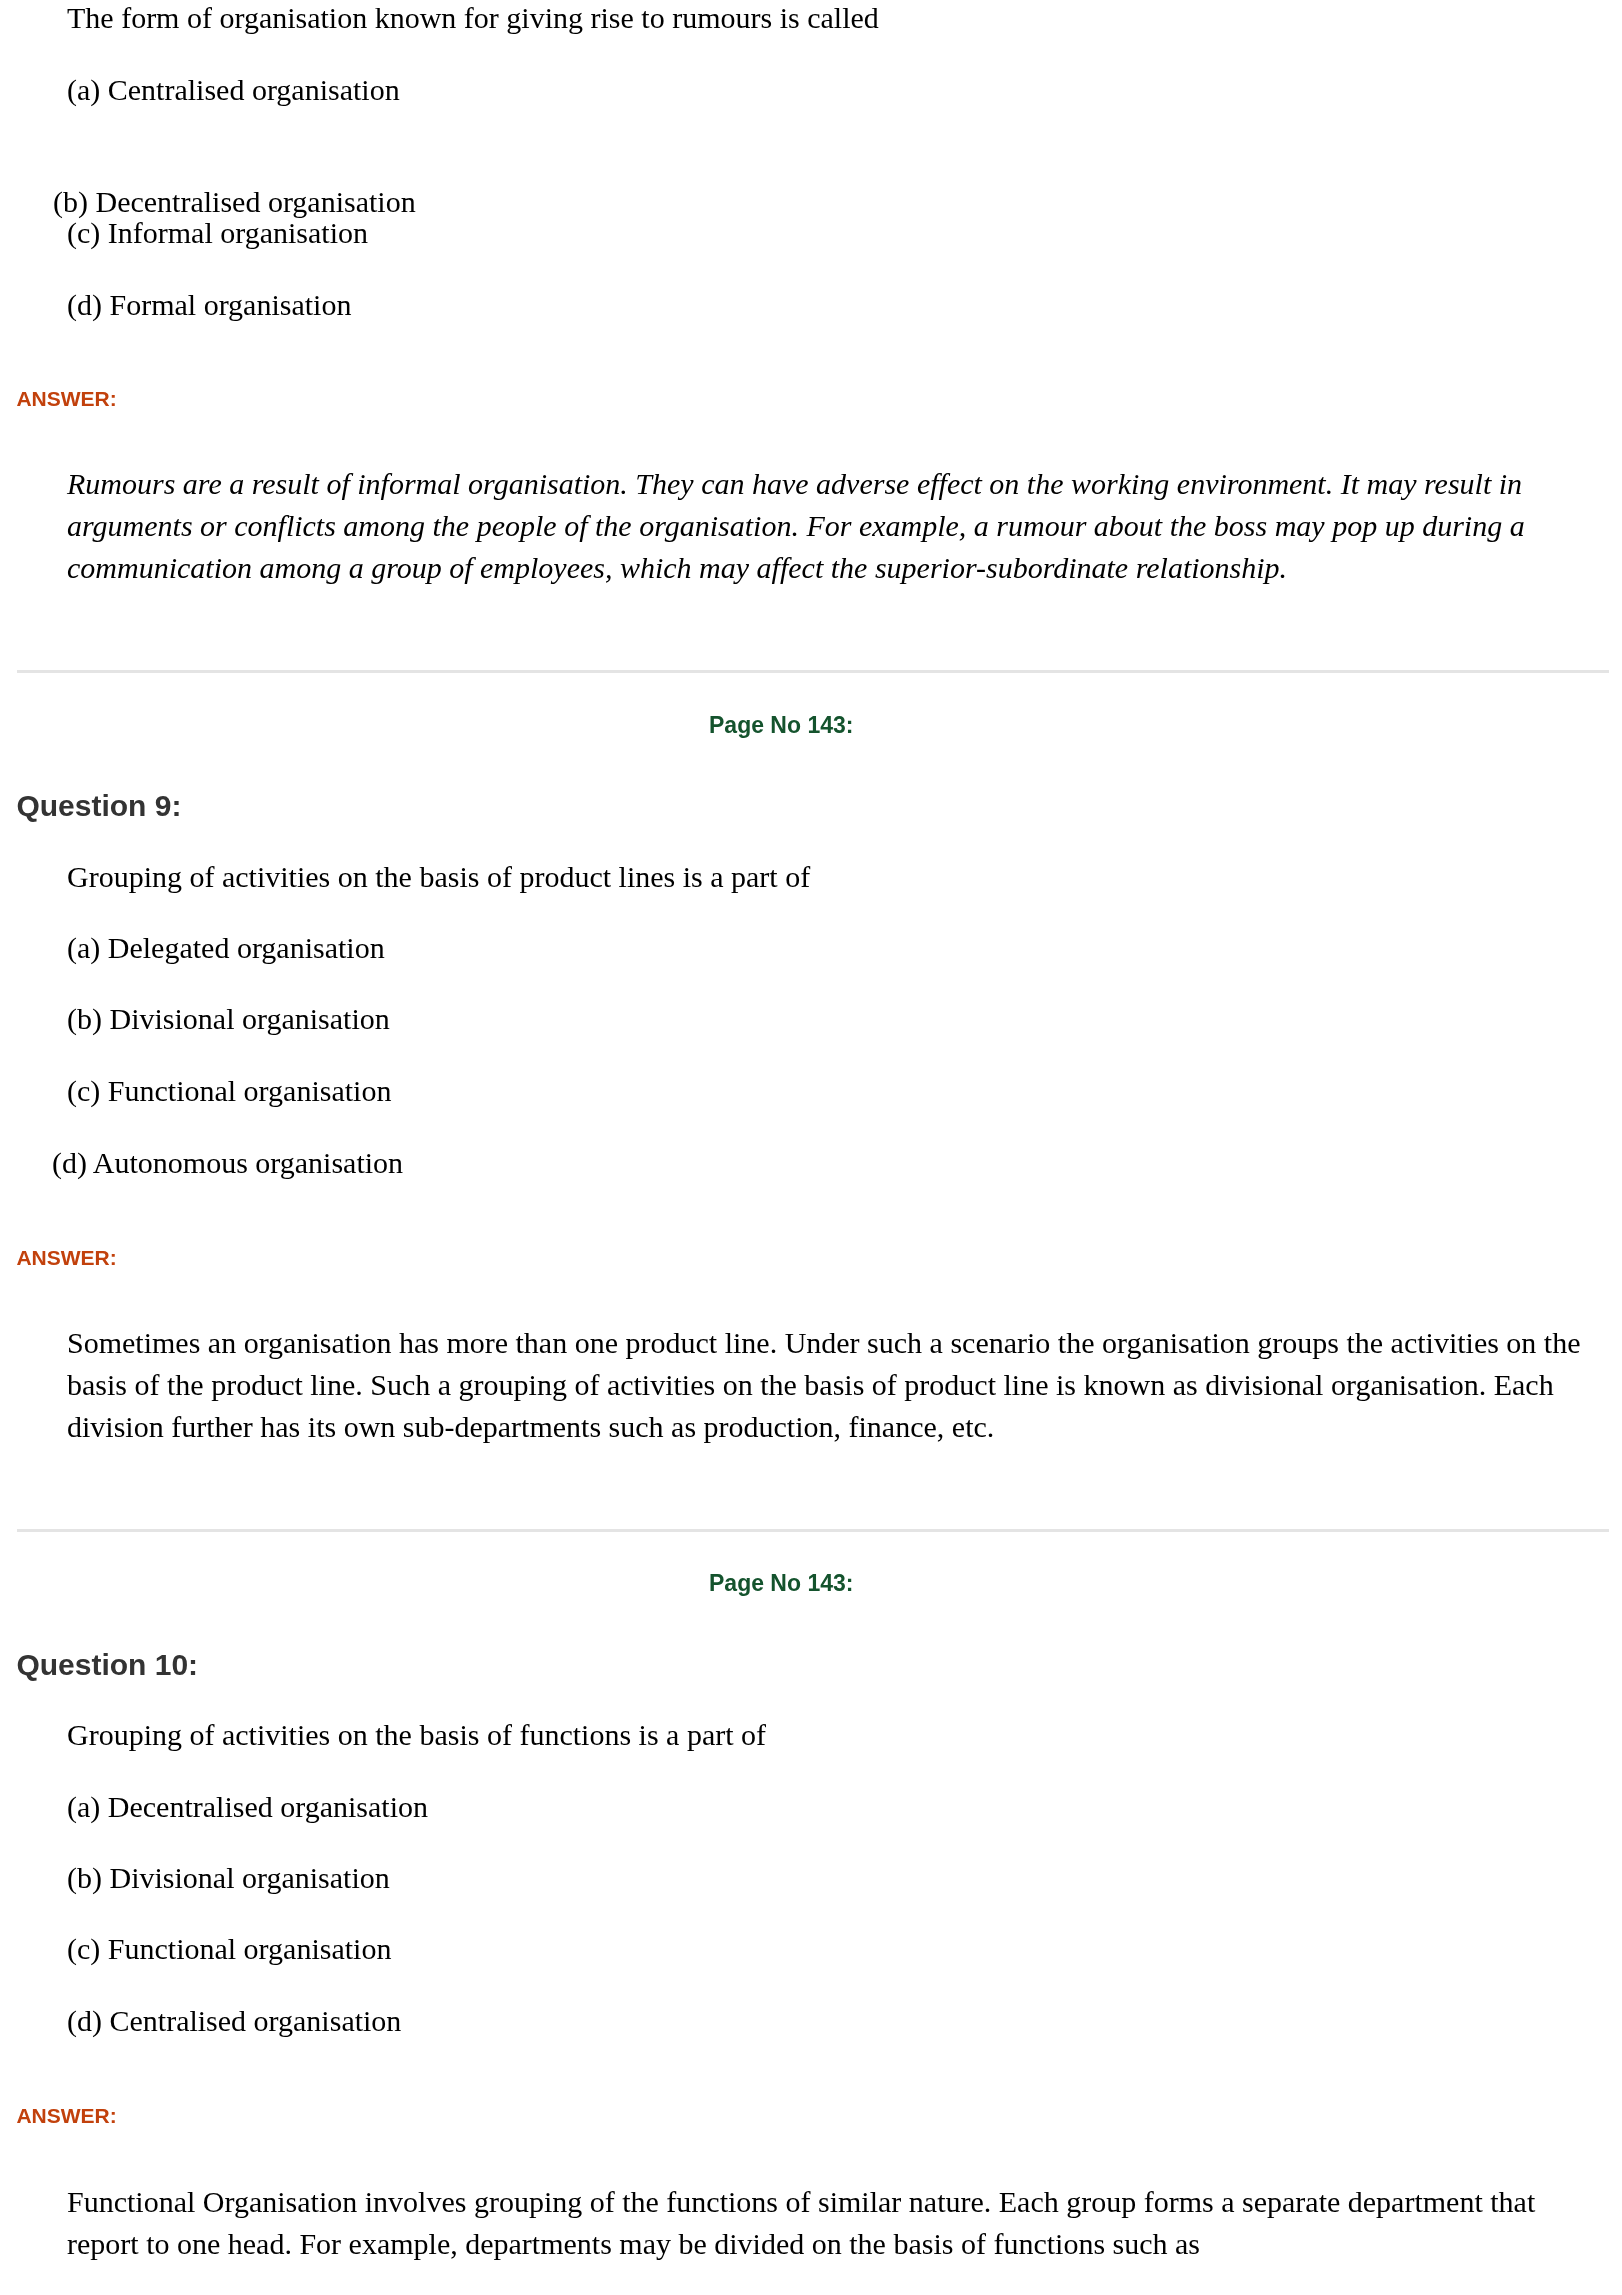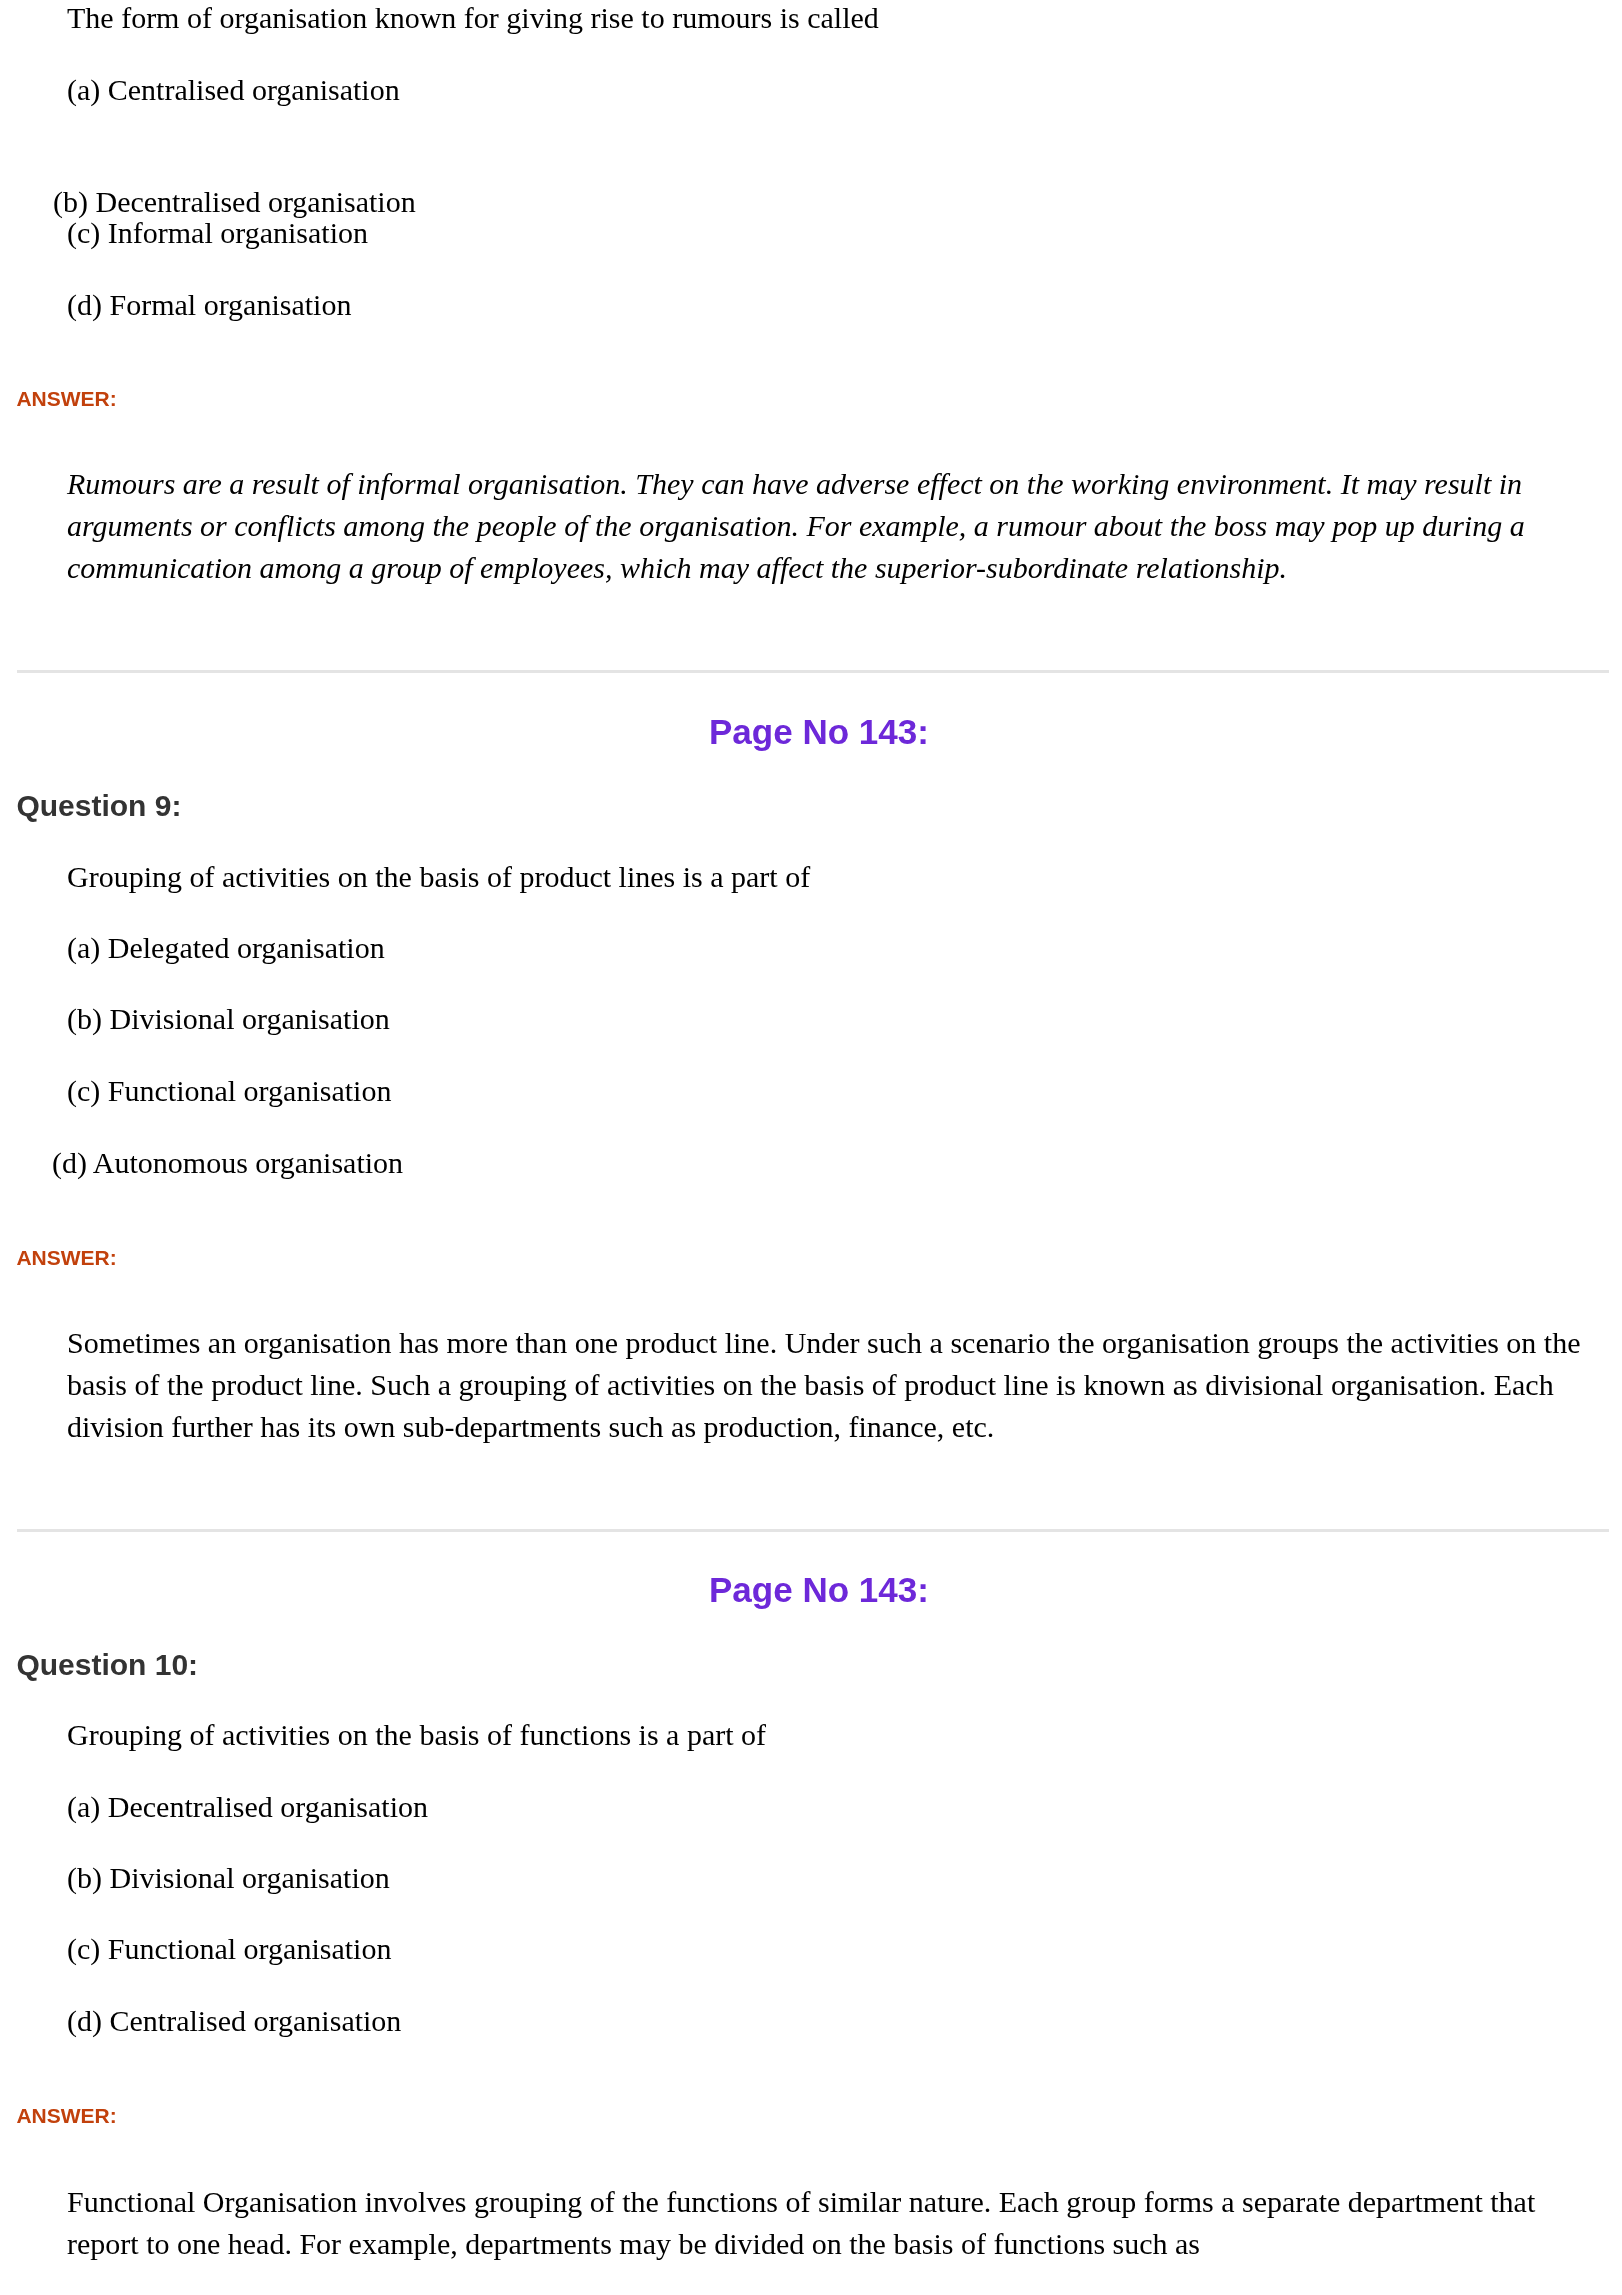--- a/index.html
+++ b/index.html
@@ -1,21 +1,21 @@
 <!DOCTYPE html>
 <html style="font-size:10.5px"><head>
 <meta charset="utf-8">
 <style>
   html, body { margin:0; padding:0; background:#ffffff; }
   body { width:1622px; height:2295px; position:relative; overflow:hidden; }
   .serif { font-family: "Liberation Serif", "DejaVu Serif", serif; color:#000; font-size:30px; }
   .sans { font-family: "Liberation Sans", "DejaVu Sans", sans-serif; font-weight:bold; }
   .line { position:absolute; white-space:nowrap; }
   .answer-label { color:#c2410c; font-size:21px; }
-  .page-no { color:#6d28d9; font-size:35px; }
+  .page-no { color:#14532d; font-size:23px; }
   .qhead { color:#333; font-size:30px; }
   .para { position:absolute; left:67px; width:1544px; line-height:42px; }
   .rule { position:absolute; left:17px; right:13px; height:2.6px; background:#e4e4e4; }
 </style>
 </head>
 <body>
 
 <div class="line serif" style="left:67px; top:1.3px;">The form of organisation known for giving rise to rumours is called</div>
 <div class="line serif" style="left:67px; top:73px;">(a) Centralised organisation</div>
 <div class="line serif" style="left:53px; top:145px;margin-top:40px;">(b) Decentralised organisation</div>

